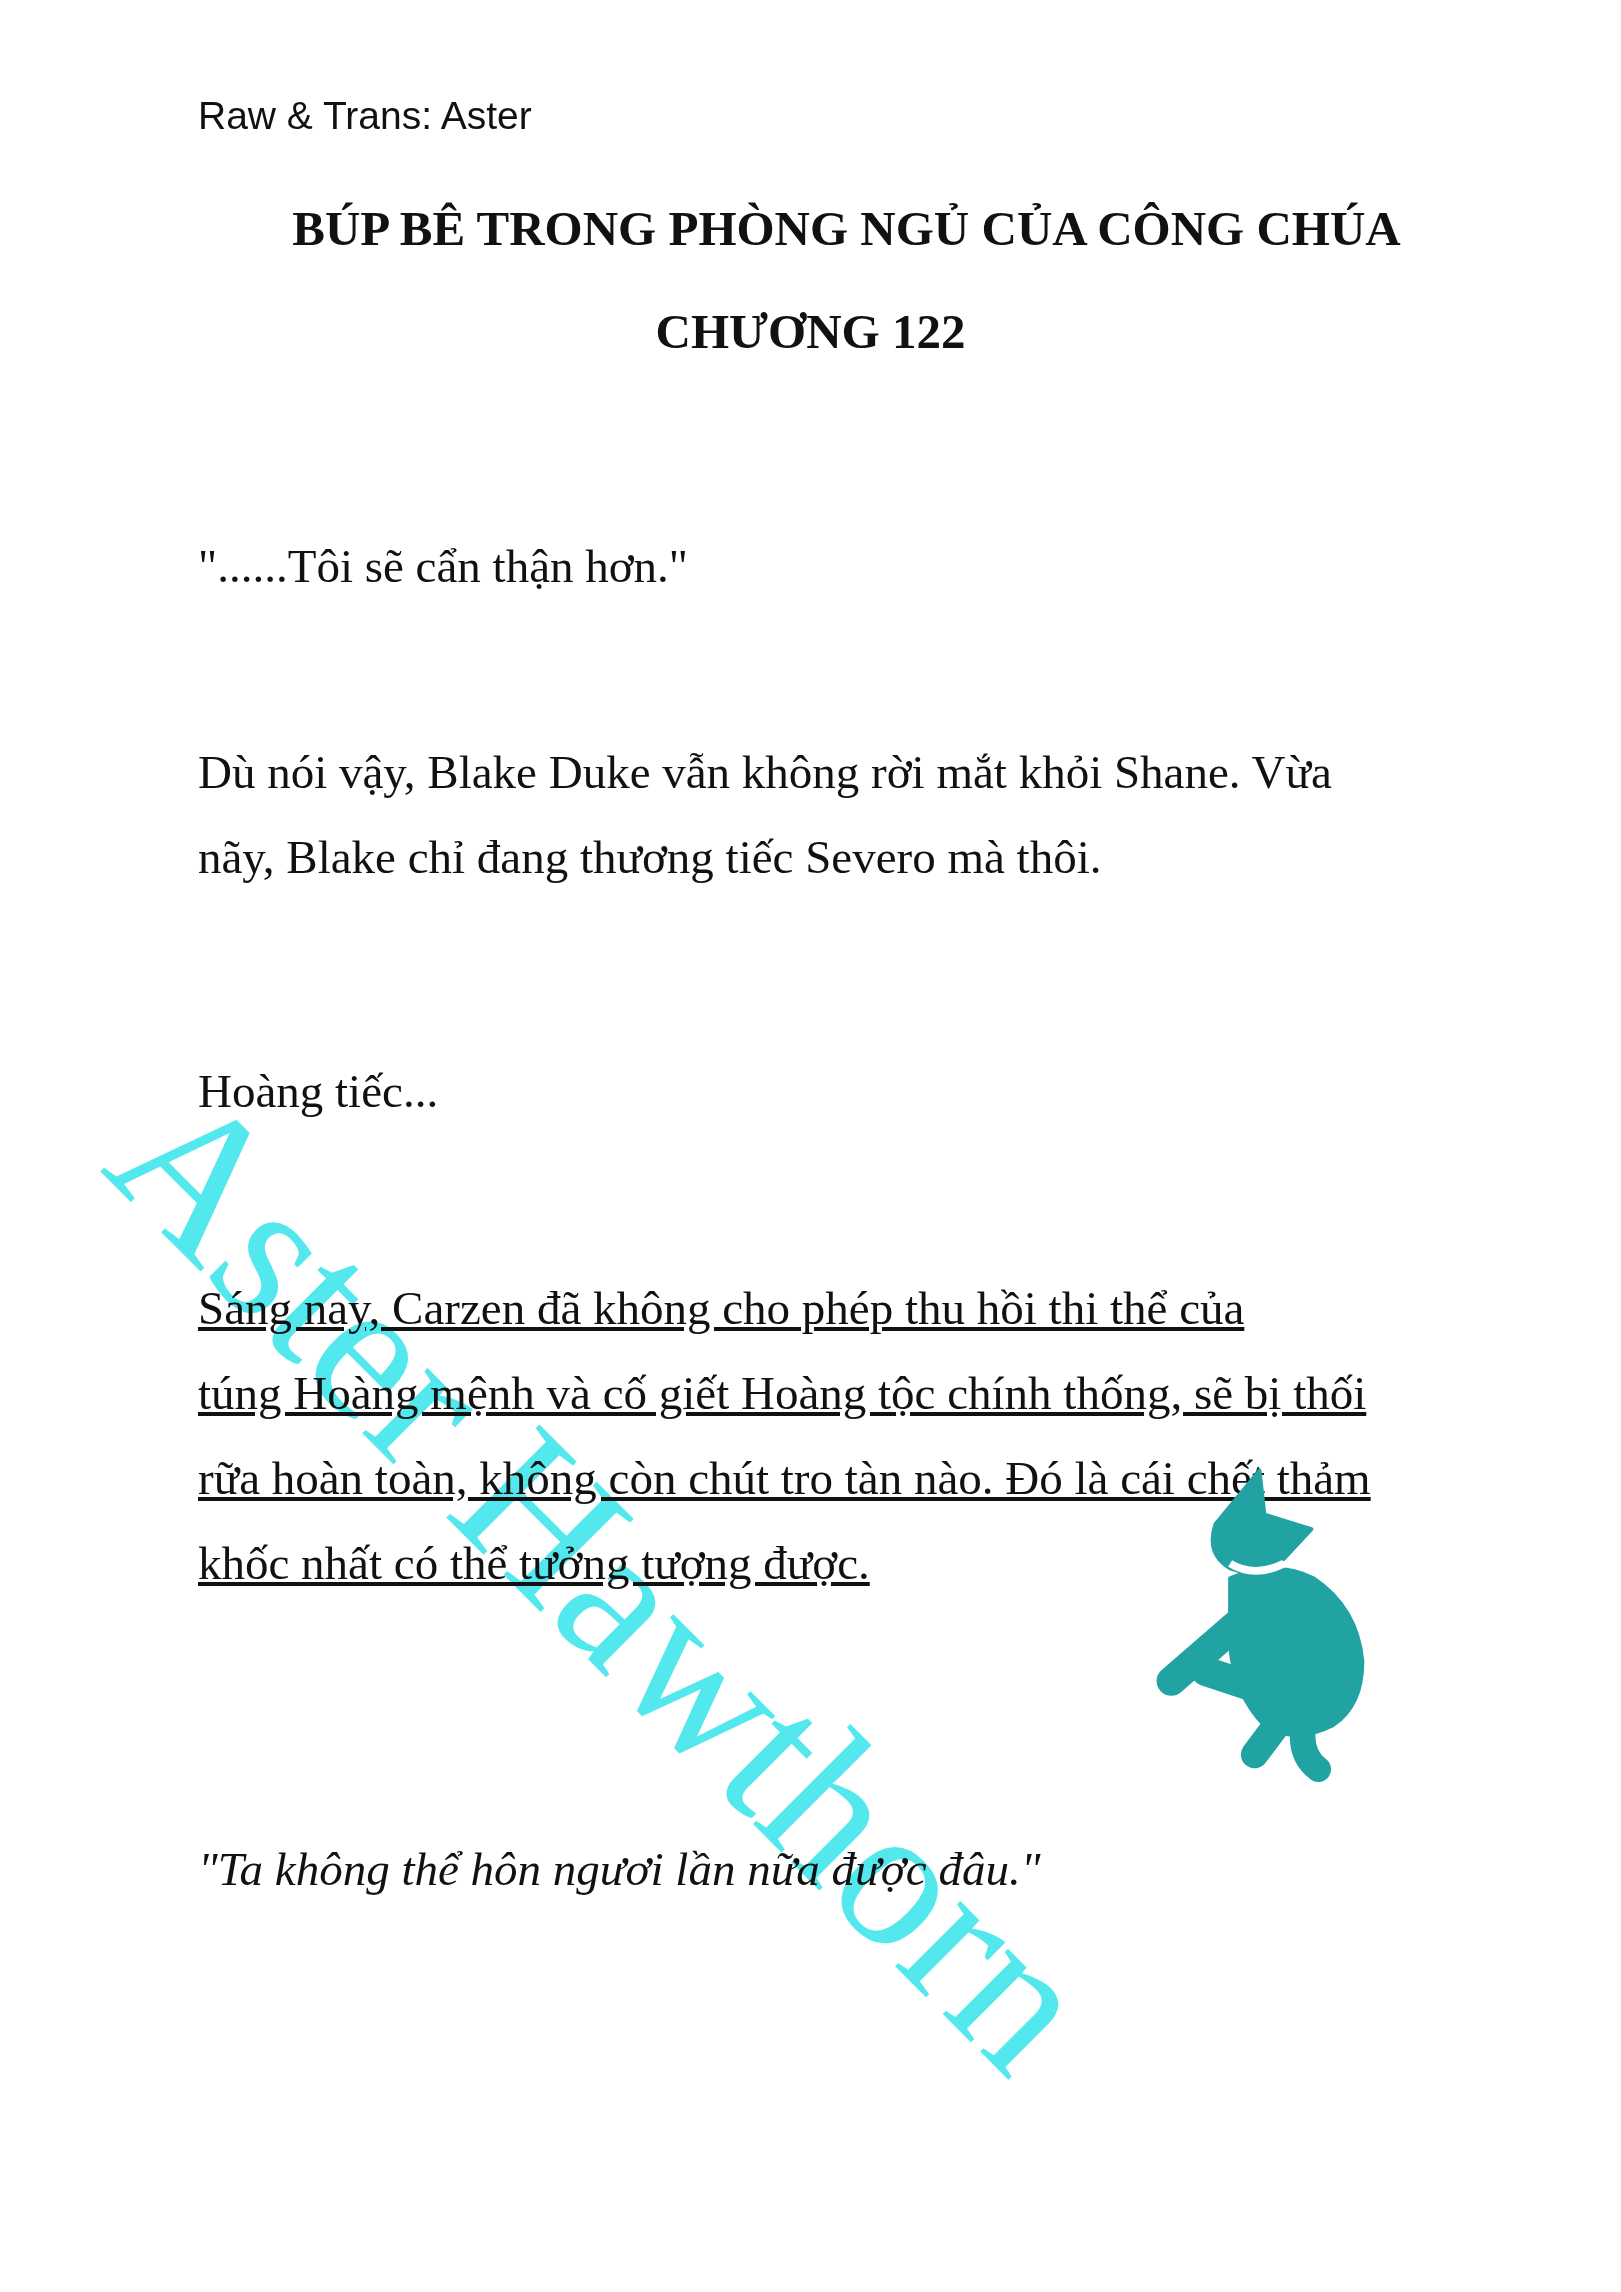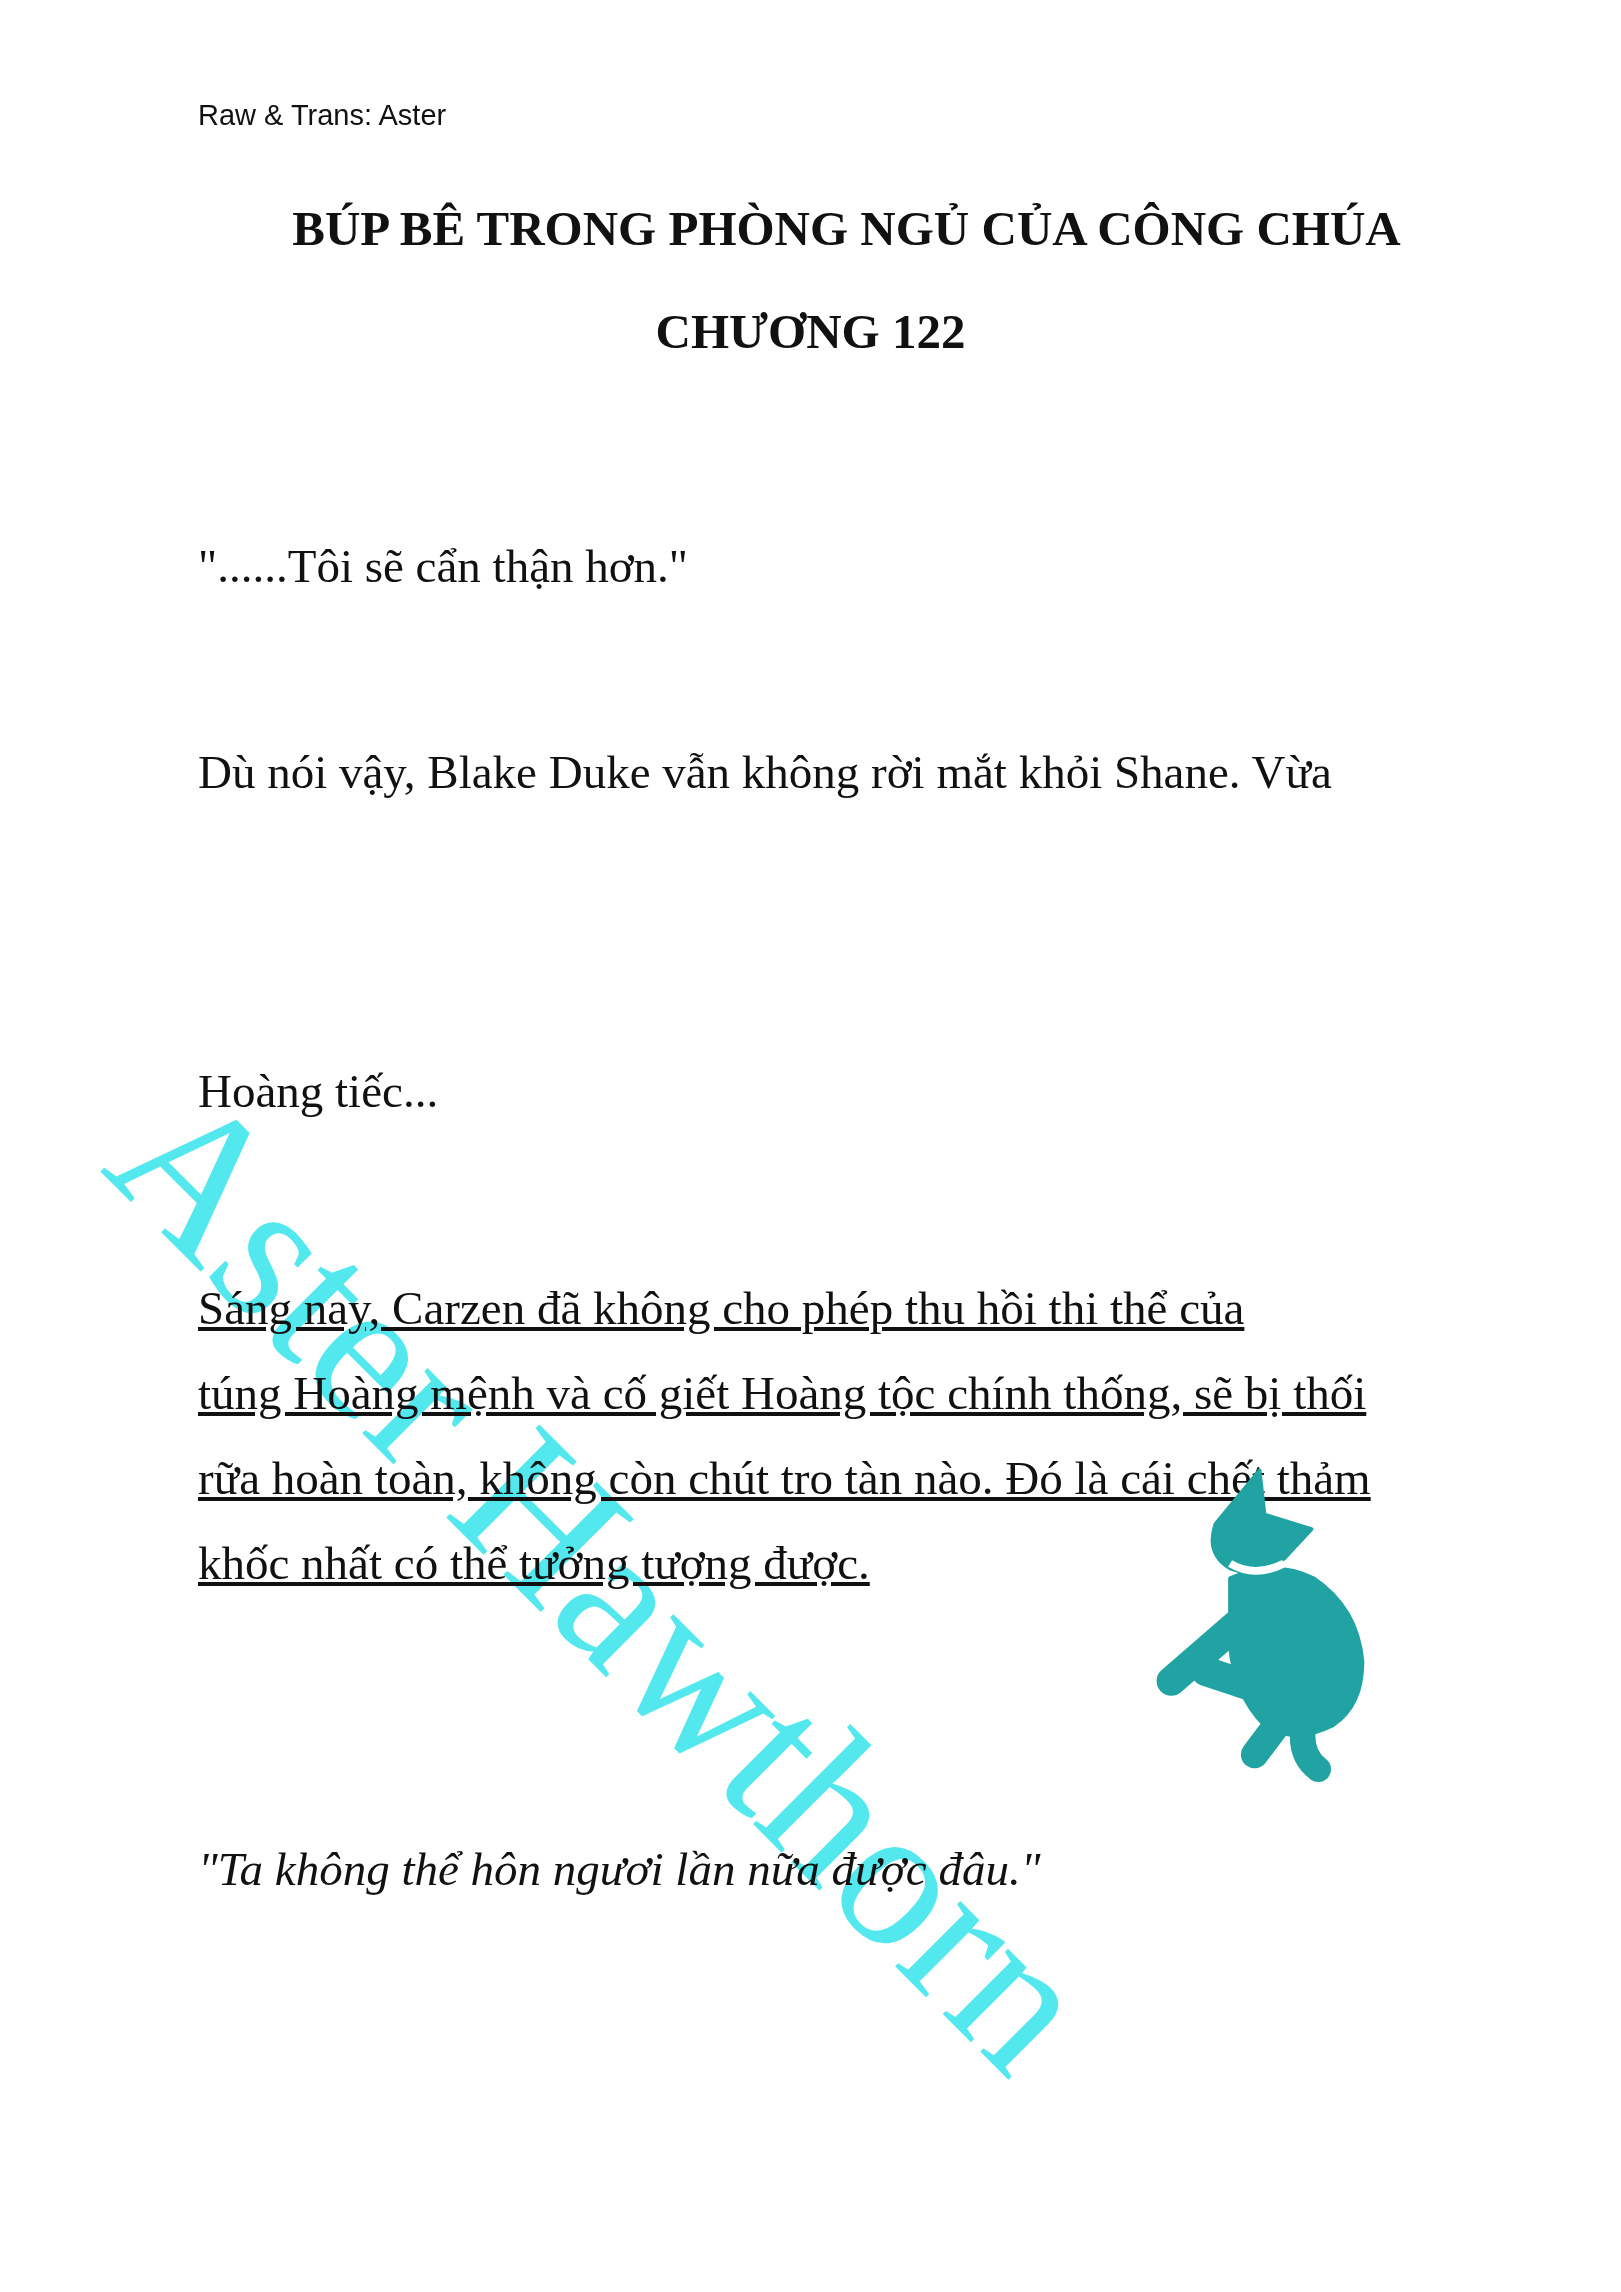--- a/index.html
+++ b/index.html
@@ -1,20 +1,20 @@
 <!DOCTYPE html>
 <html><head>
 <meta charset="utf-8">
 <style>
   html, body { margin: 0; padding: 0; background: #ffffff; }
   body { width: 1621px; height: 2293px; position: relative; overflow: hidden; }
   .page { position: absolute; left: 0; top: 0; width: 1621px; height: 2293px; background: #fff; }
   .header-credit {
     position: absolute; left: 198px; top: 98px;
-    font-family: "Liberation Sans", sans-serif; font-size: 29px; color: #111;
+    font-family: "Liberation Sans", sans-serif; font-size: 39px; color: #111;
     line-height: 35px; white-space: nowrap;
   }
   .title {
     position: absolute; left: 0; width: 1621px; text-align: center;
     font-family: "Liberation Serif", serif; font-weight: bold; color: #111;
     font-size: 49px; line-height: 59px; white-space: nowrap;
   }
   .title-1 { top: 199px; padding-left: 36px; }
   .title-2 { top: 302px; }
   .para {
@@ -49,20 +49,21 @@
 
     <div class="title title-1">BÚP BÊ TRONG PHÒNG NGỦ CỦA CÔNG CHÚA</div>
     <div class="title title-2">CHƯƠNG 122</div>
 
     <p class="para p1">
       <span class="line">"......Tôi sẽ cẩn thận hơn."</span>
     </p>
 
     <p class="para p2">
       <span class="line">Dù nói vậy, Blake Duke vẫn không rời mắt khỏi Shane. Vừa</span>
+      <span class="line">nãy, Blake chỉ đang thương tiếc Severo mà thôi.</span>
     </p>
 
     <p class="para p3">
       <span class="line">Hoàng tiếc...</span>
     </p>
 
     <p class="para p4">
       <span class="line">Sáng nay, Carzen đã không cho phép thu hồi thi thể của</span>
       <span class="line">túng Hoàng mệnh và cố giết Hoàng tộc chính thống, sẽ bị thối</span>
       <span class="line">rữa hoàn toàn, không còn chút tro tàn nào. Đó là cái chết thảm</span>

